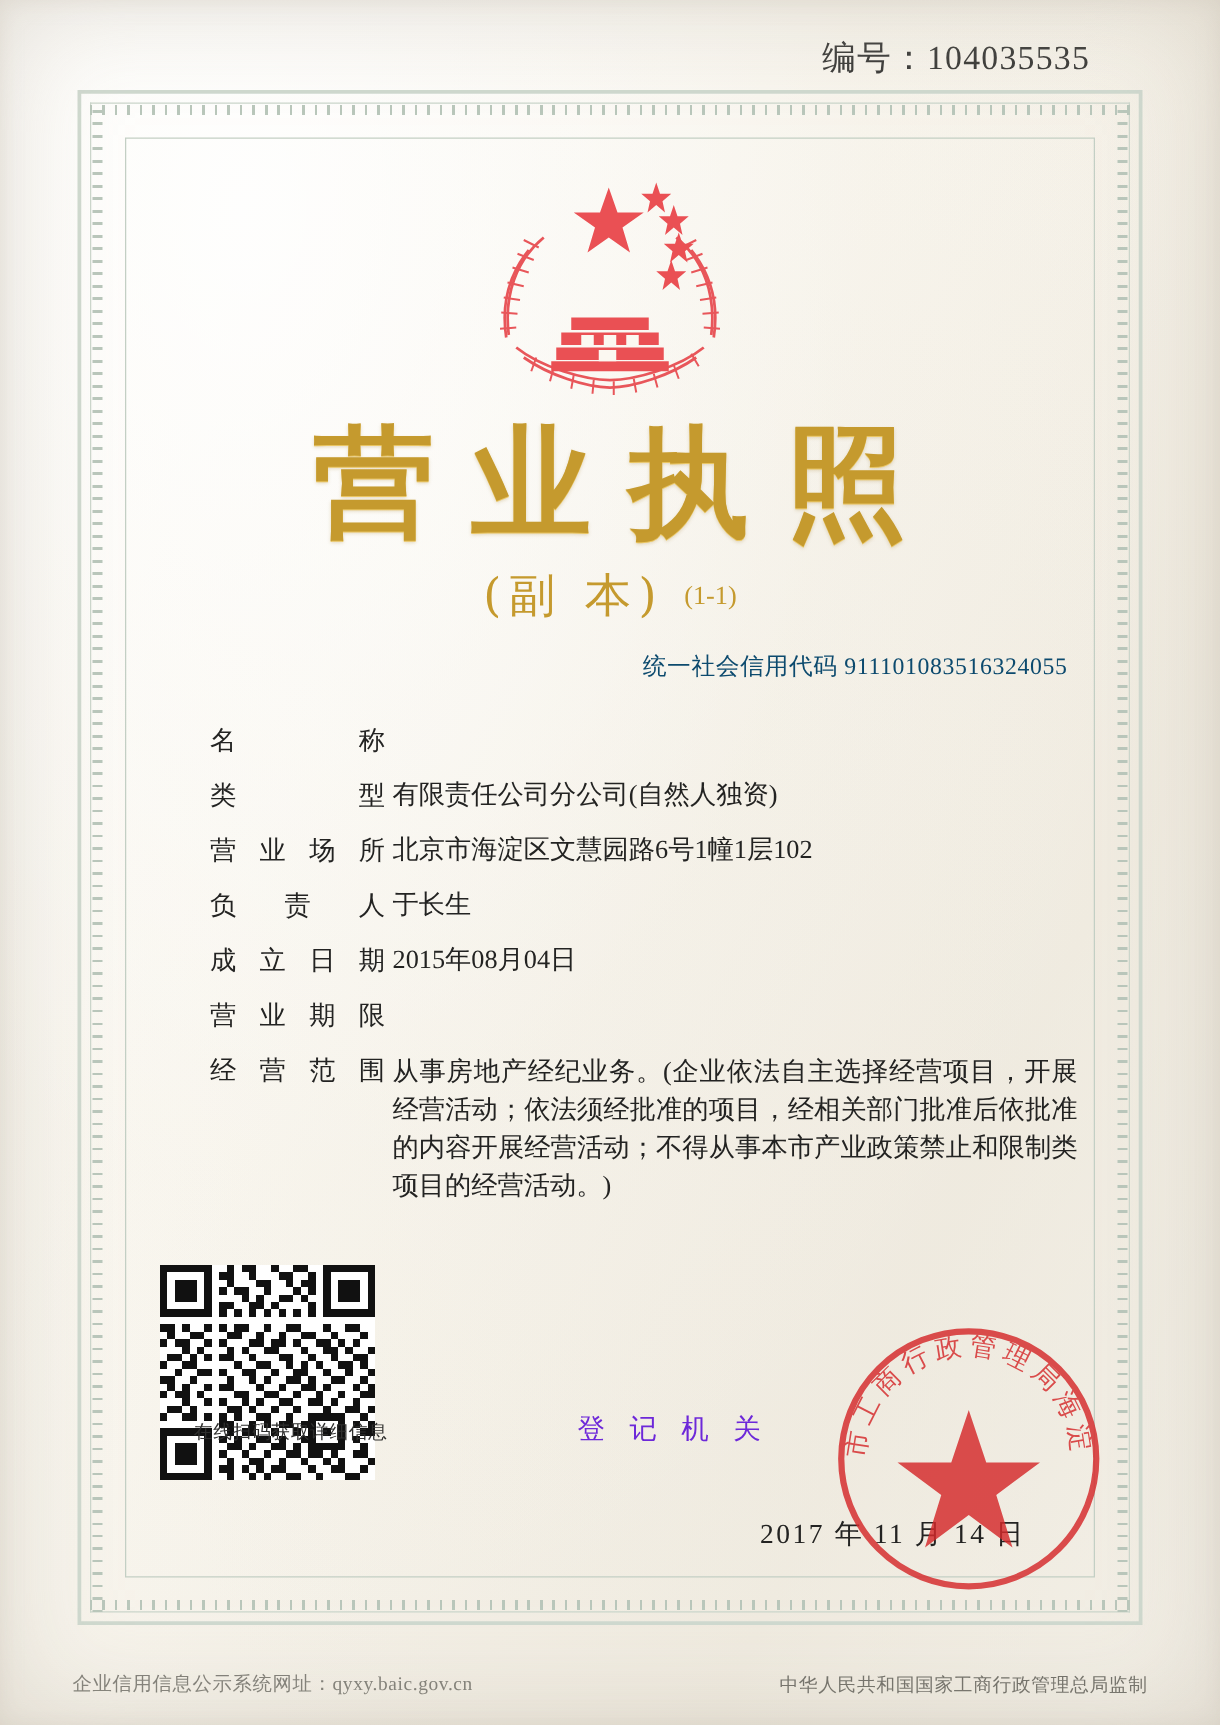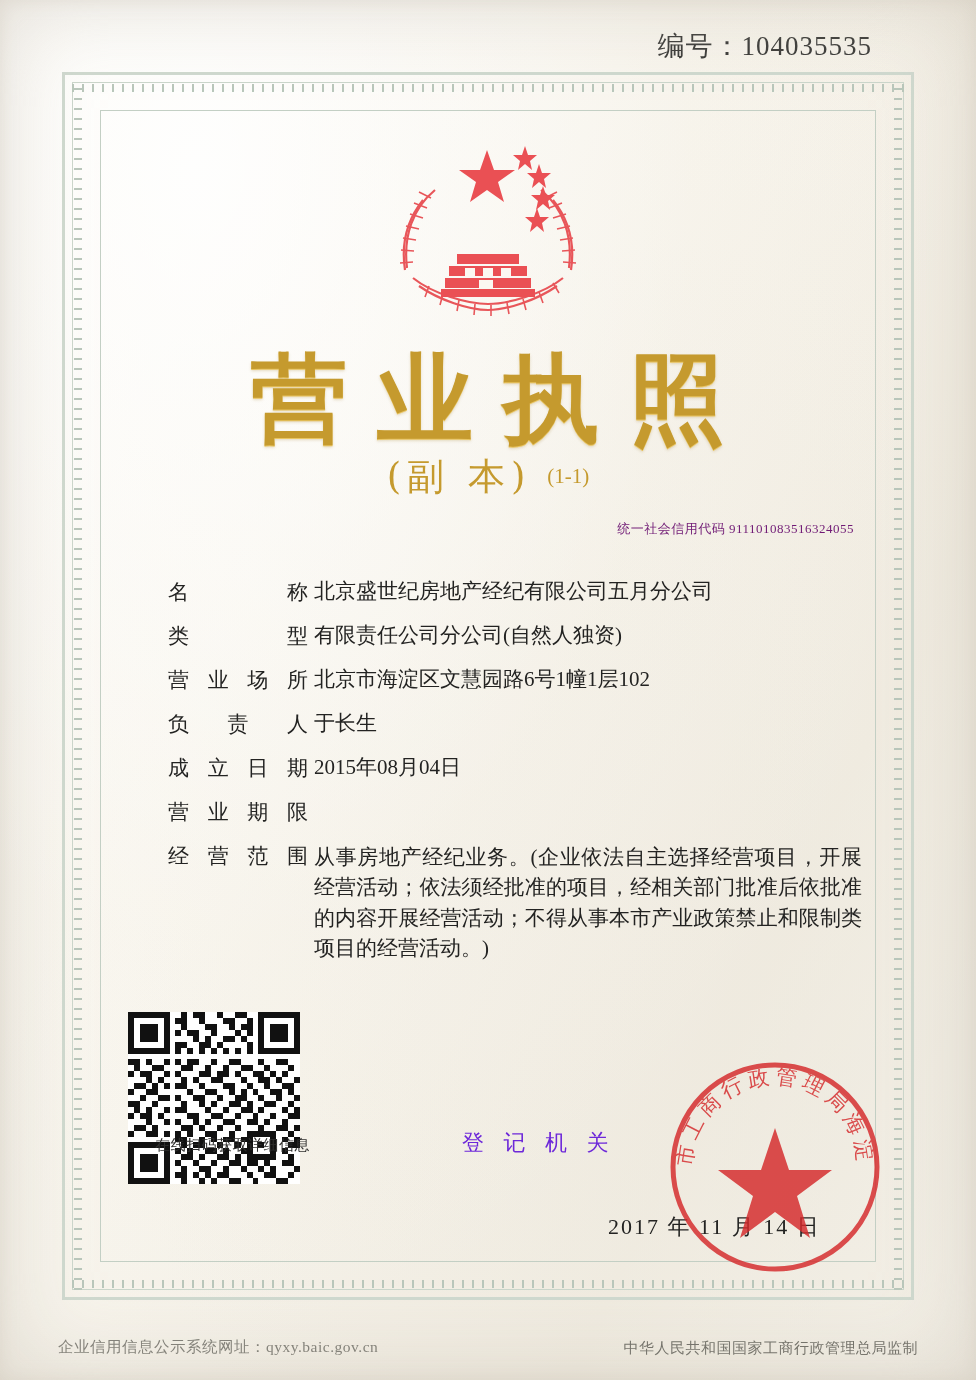--- a/index.html
+++ b/index.html
@@ -102,21 +102,21 @@
     transform: translateX(-50%);
     width: 230px;
     height: 200px;
   }
 
   
   .title {
     position: absolute;
     left: 0;
     right: 0;
-    top: 336px;
+    top: 323px;
     text-align: center;
     font-size: 96px;
     letter-spacing: 30px;
     text-indent: 30px;
     font-weight: bold;
     color: #c59a2e;
     font-family: "DejaVu Serif", "Liberation Serif", serif;
     text-shadow: 0 1px 0 #e9c562, 0 2px 3px rgba(150,110,20,0.25);
   }
   .subtitle-wrap {
@@ -138,22 +138,22 @@
     vertical-align: super;
     margin-left: 16px;
     font-family: "Liberation Serif", serif;
   }
 
   
   .credit-code {
     position: absolute;
     right: 122px;
     top: 520px;
-    font-size: 13px;
-    color: #701a75;
+    font-size: 19px;
+    color: #0c4a6e;
     letter-spacing: 0.5px;
     white-space: nowrap;
   }
 
   
   .fields {
     position: absolute;
     left: 168px;
     top: 578px;
     width: 700px;
@@ -333,21 +333,20 @@
     <span>统一社会信用代码</span>
     <span>911101083516324055</span>
   </div>
 
   <div class="fields">
     <div class="row">
       <div class="label">
         <span>名</span>
         <span>称</span>
       </div>
-      <div class="value">北京盛世纪房地产经纪有限公司五月分公司</div>
     </div>
 
     <div class="row">
       <div class="label">
         <span>类</span>
         <span>型</span>
       </div>
       <div class="value">有限责任公司分公司(自然人独资)</div>
     </div>
 

